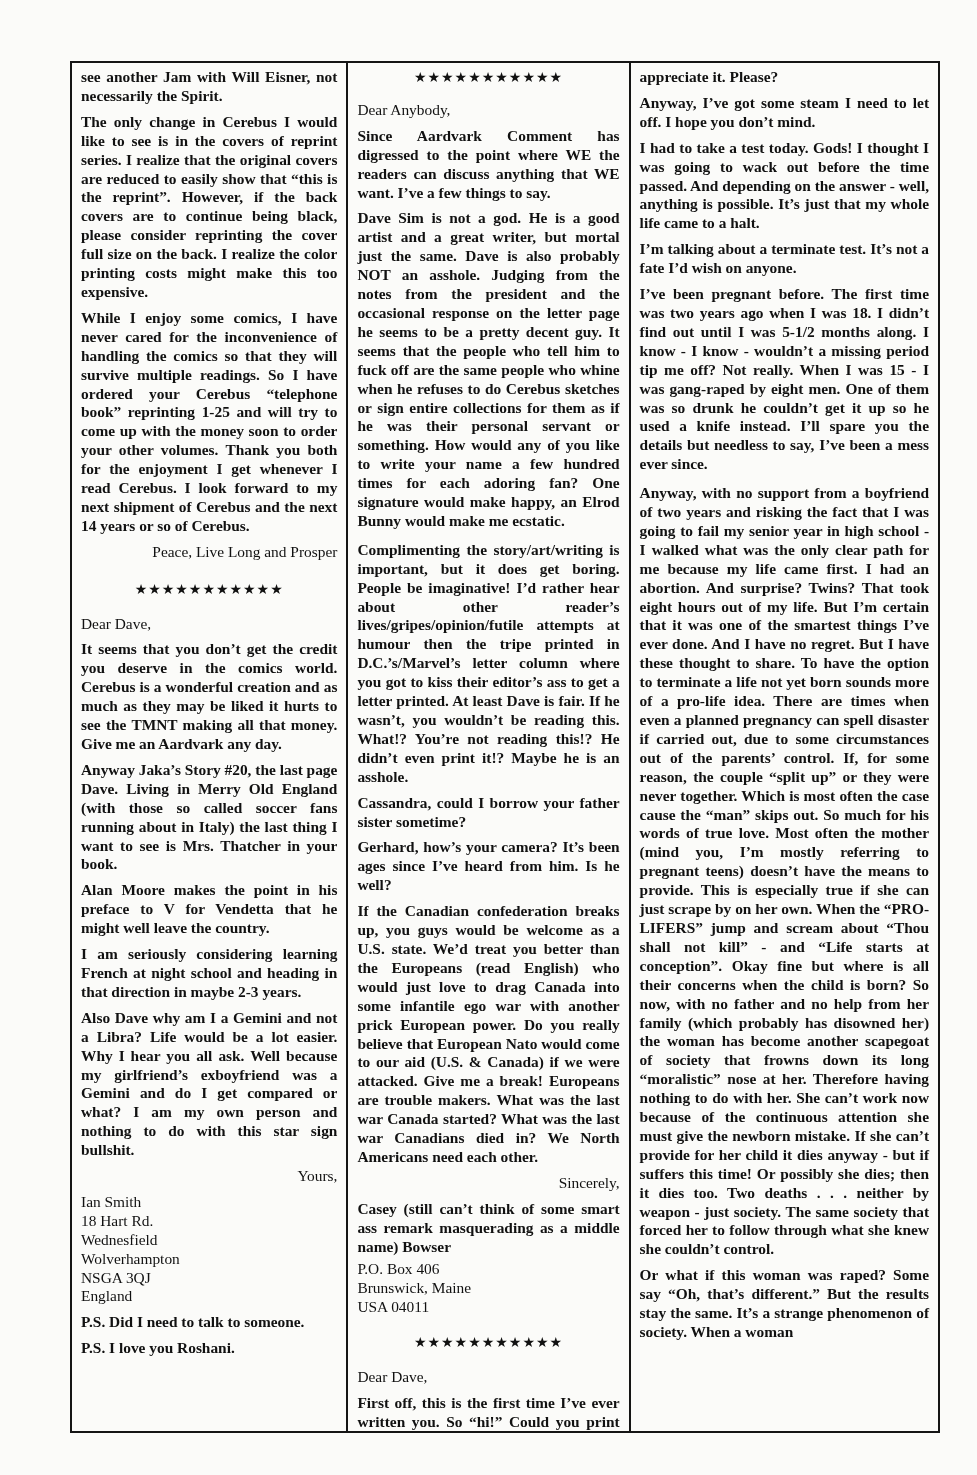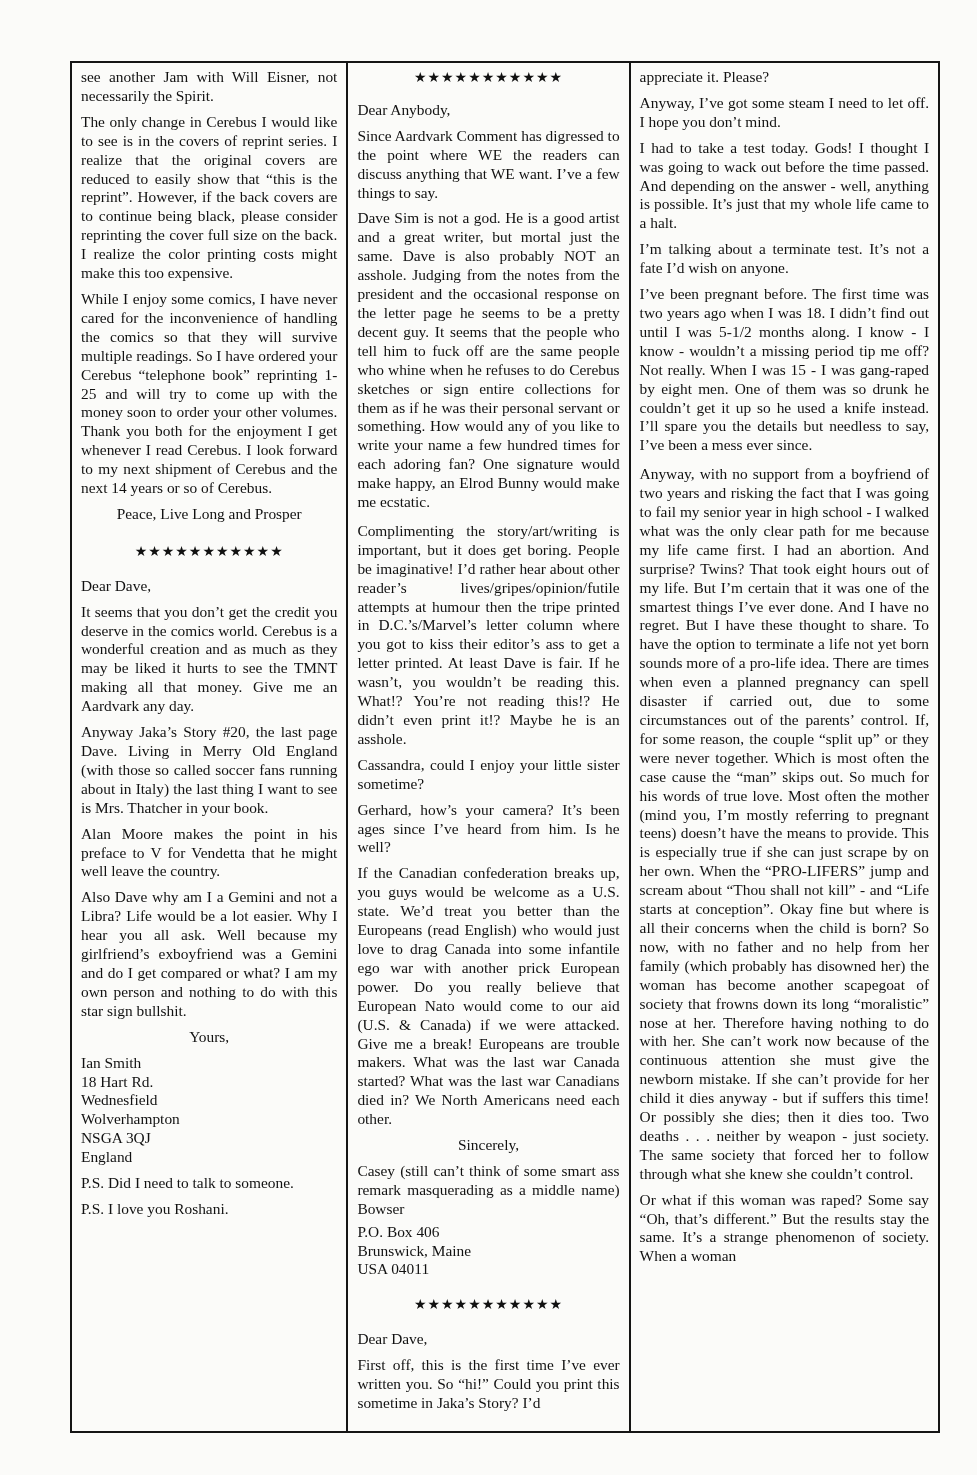--- a/index.html
+++ b/index.html
@@ -32,29 +32,30 @@
       font-size: 15.4px;
       line-height: 18.9px;
       text-align: justify;
     }
     .col-left  { width: 284px; border-right: 2px solid #151515; }
     .col-mid   { width: 290px; border-right: 2px solid #151515; }
     .col-right { width: 316px; }
     .para {
       margin: 0 0 7px 0;
       hyphens: none;
+      font-weight: bold;
     }
     .para.gap-before { margin-top: 10px; }
     .addr-line {
       margin: 0;
       text-align: left;
     }
     .addr-block { margin: 0 0 7px 0; }
     .salutation { margin: 0 0 7px 0; text-align: left; }
-    .signoff { margin: 0 0 7px 0; text-align: center; }
+    .signoff { margin: 0 0 7px 0; text-align: right; }
     .stars {
       text-align: center;
       font-size: 14px;
       letter-spacing: 1px;
       margin: 12px 0 16px 0;
       font-family: "DejaVu Sans", sans-serif;
     }
     .stars.top { margin-top: 0; margin-bottom: 14px; }
     .left-text { text-align: left; }
   </style>
@@ -66,41 +67,42 @@
   <div class="column col-left">
     <p class="para">see another Jam with Will Eisner, not necessarily the Spirit.</p>
     <p class="para">The only change in Cerebus I would like to see is in the covers of reprint series. I realize that the original covers are reduced to easily show that “this is the reprint”. However, if the back covers are to continue being black, please consider reprinting the cover full size on the back. I realize the color printing costs might make this too expensive.</p>
     <p class="para">While I enjoy some comics, I have never cared for the inconvenience of handling the comics so that they will survive multiple readings. So I have ordered your Cerebus “telephone book” reprinting 1-25 and will try to come up with the money soon to order your other volumes. Thank you both for the enjoyment I get whenever I read Cerebus. I look forward to my next shipment of Cerebus and the next 14 years or so of Cerebus.</p>
     <p class="signoff">Peace, Live Long and Prosper</p>
     <div class="stars" style="margin-top:18px;">★★★★★★★★★★★</div>
     <p class="salutation">Dear Dave,</p>
     <p class="para">It seems that you don’t get the credit you deserve in the comics world. Cerebus is a wonderful creation and as much as they may be liked it hurts to see the TMNT making all that money. Give me an Aardvark any day.</p>
     <p class="para">Anyway Jaka’s Story #20, the last page Dave. Living in Merry Old England (with those so called soccer fans running about in Italy) the last thing I want to see is Mrs. Thatcher in your book.</p>
     <p class="para">Alan Moore makes the point in his preface to V for Vendetta that he might well leave the country.</p>
+    <p class="para">I am seriously considering learning French at night school and heading in that direction in maybe 2-3 years.</p>
     <p class="para">Also Dave why am I a Gemini and not a Libra? Life would be a lot easier. Why I hear you all ask. Well because my girlfriend’s exboyfriend was a Gemini and do I get compared or what? I am my own person and nothing to do with this star sign bullshit.</p>
     <p class="signoff">Yours,</p>
     <div class="addr-block">
       <p class="addr-line">Ian Smith</p>
       <p class="addr-line">18 Hart Rd.</p>
       <p class="addr-line">Wednesfield</p>
       <p class="addr-line">Wolverhampton</p>
       <p class="addr-line">NSGA 3QJ</p>
       <p class="addr-line">England</p>
     </div>
     <p class="para left-text">P.S. Did I need to talk to someone.</p>
     <p class="para left-text">P.S. I love you Roshani.</p>
   </div>
 
   <div class="column col-mid">
     <div class="stars top">★★★★★★★★★★★</div>
     <p class="salutation">Dear Anybody,</p>
     <p class="para">Since Aardvark Comment has digressed to the point where WE the readers can discuss anything that WE want. I’ve a few things to say.</p>
     <p class="para">Dave Sim is not a god. He is a good artist and a great writer, but mortal just the same. Dave is also probably NOT an asshole. Judging from the notes from the president and the occasional response on the letter page he seems to be a pretty decent guy. It seems that the people who tell him to fuck off are the same people who whine when he refuses to do Cerebus sketches or sign entire collections for them as if he was their personal servant or something. How would any of you like to write your name a few hundred times for each adoring fan? One signature would make happy, an Elrod Bunny would make me ecstatic.</p>
     <p class="para gap-before">Complimenting the story/art/writing is important, but it does get boring. People be imaginative! I’d rather hear about other reader’s lives/gripes/opinion/futile attempts at humour then the tripe printed in D.C.’s/Marvel’s letter column where you got to kiss their editor’s ass to get a letter printed. At least Dave is fair. If he wasn’t, you wouldn’t be reading this. What!? You’re not reading this!? He didn’t even print it!? Maybe he is an asshole.</p>
-    <p class="para">Cassandra, could I enjoy your little sister sometime?</p>
+    <p class="para">Cassandra, could I borrow your father sister sometime?</p>
     <p class="para">Gerhard, how’s your camera? It’s been ages since I’ve heard from him. Is he well?</p>
     <p class="para">If the Canadian confederation breaks up, you guys would be welcome as a U.S. state. We’d treat you better than the Europeans (read English) who would just love to drag Canada into some infantile ego war with another prick European power. Do you really believe that European Nato would come to our aid (U.S. &amp; Canada) if we were attacked. Give me a break! Europeans are trouble makers. What was the last war Canada started? What was the last war Canadians died in? We North Americans need each other.</p>
     <p class="signoff">Sincerely,</p>
     <p class="para" style="margin-bottom:4px;">Casey (still can’t think of some smart ass remark masquerading as a middle name) Bowser</p>
     <div class="addr-block">
       <p class="addr-line">P.O. Box 406</p>
       <p class="addr-line">Brunswick, Maine</p>
       <p class="addr-line">USA  04011</p>
     </div>
     <div class="stars" style="margin-top:16px;">★★★★★★★★★★★</div>

